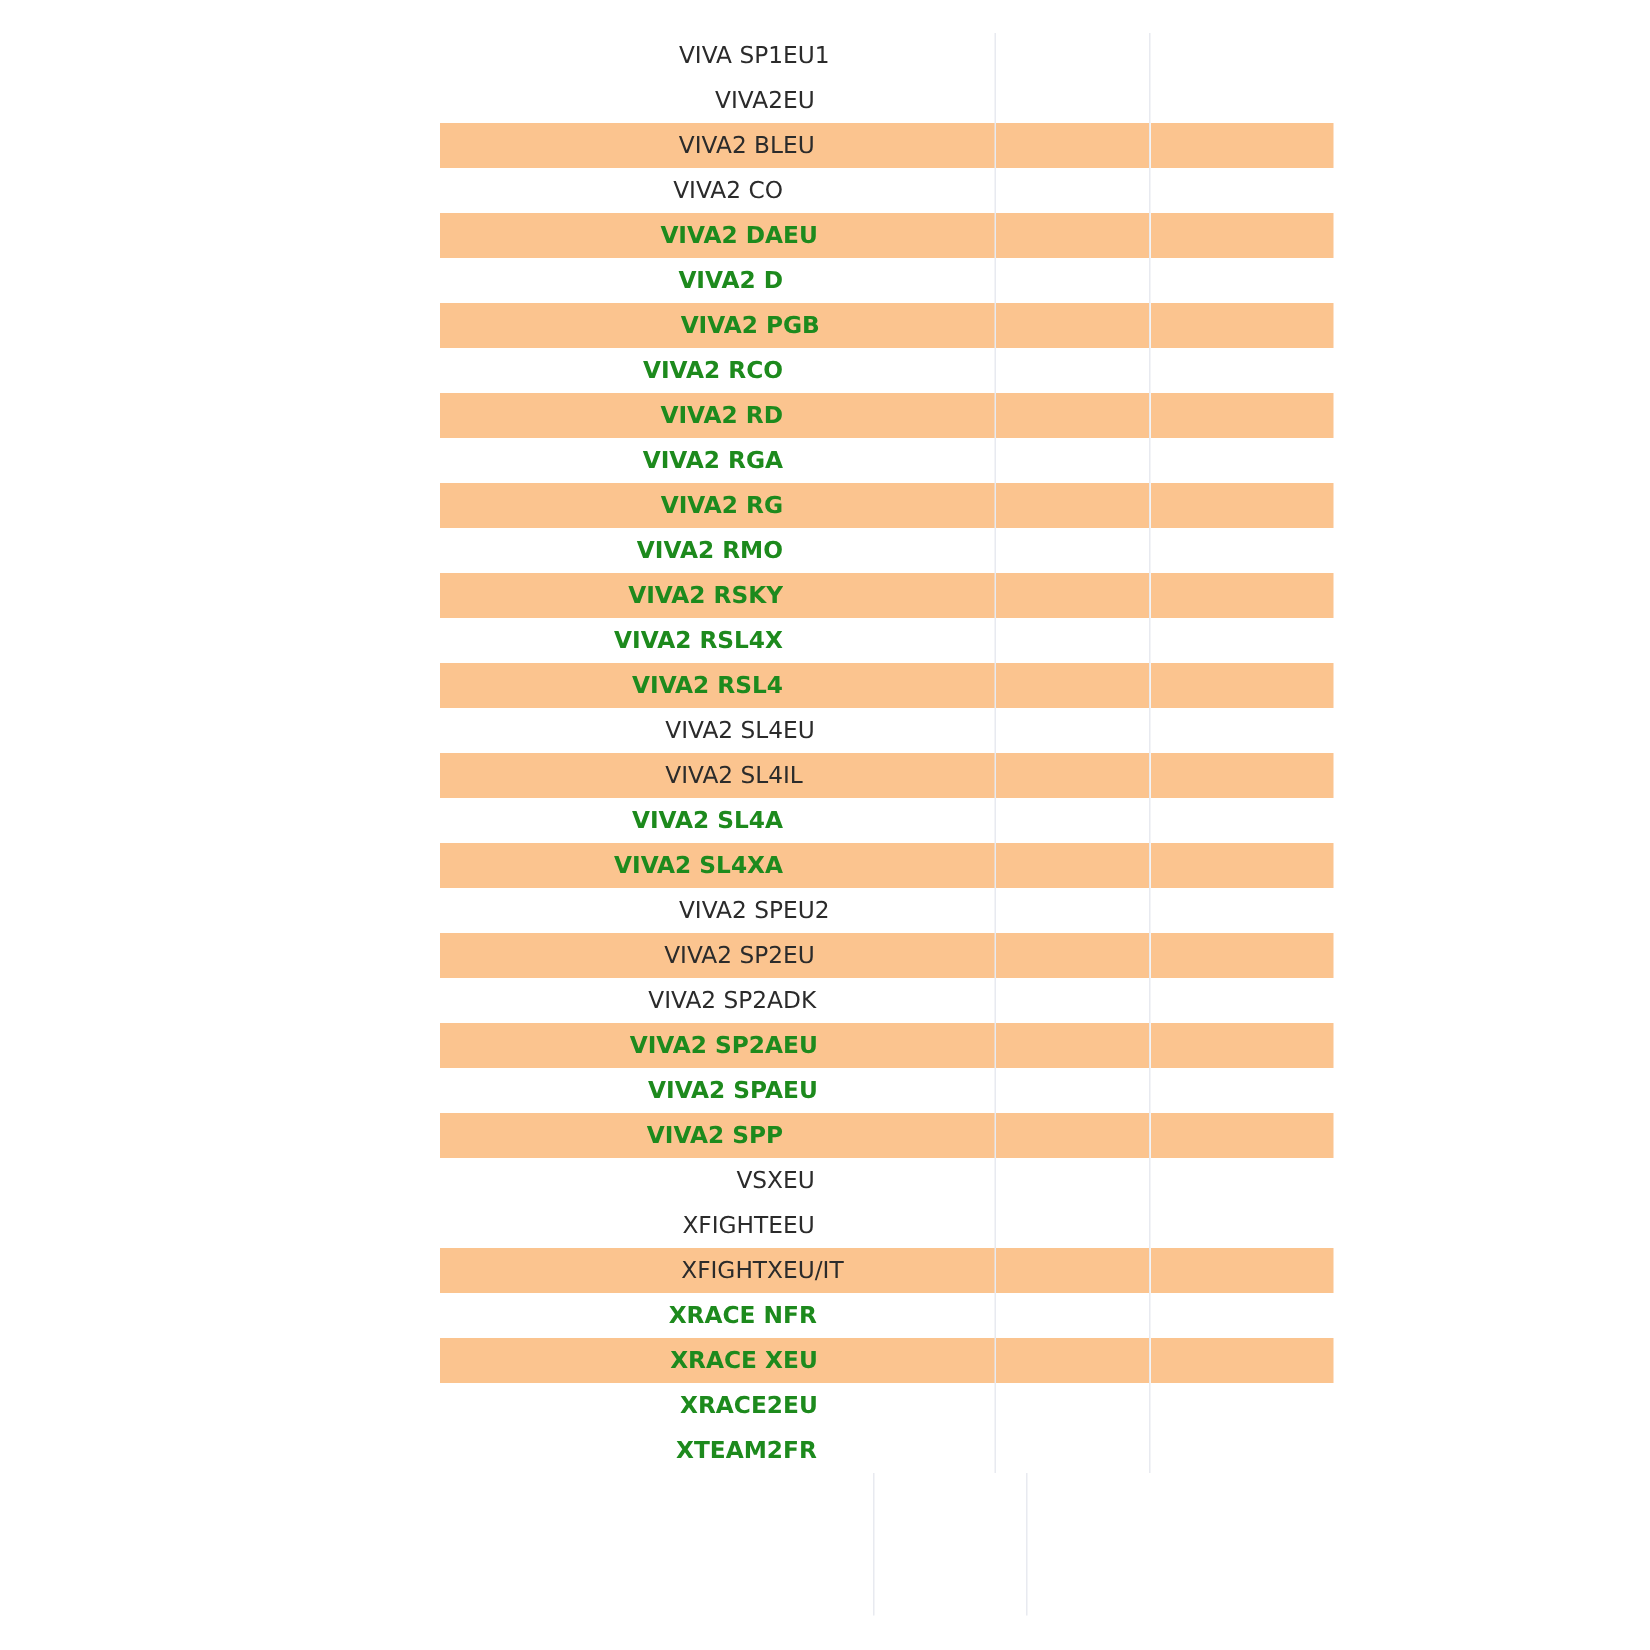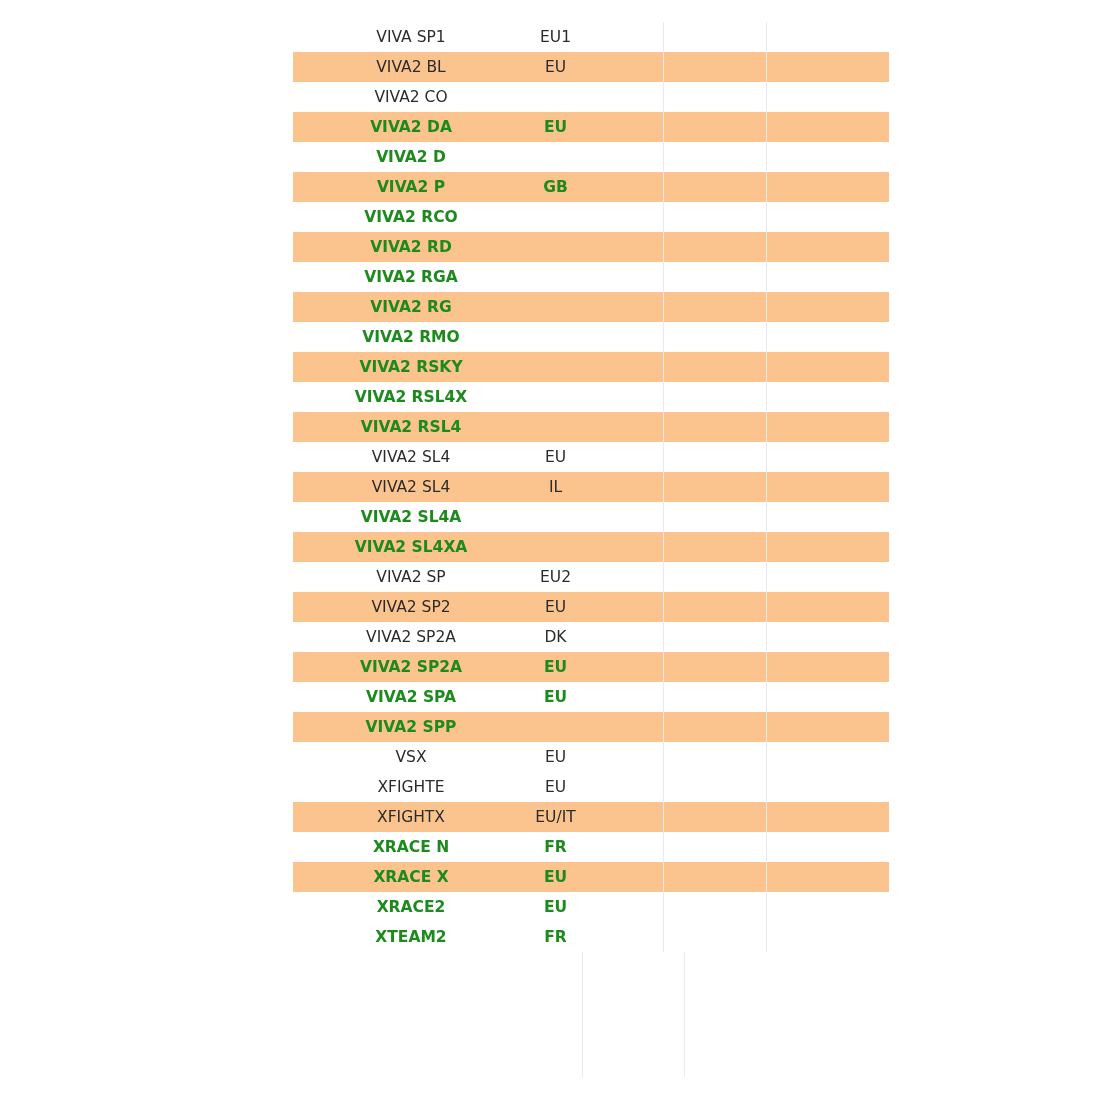--- a/index.html
+++ b/index.html
@@ -36,22 +36,22 @@
     margin: 0;
     height: 30px;
     line-height: 30px;
     font-size: 15.5px;
     vertical-align: middle;
     white-space: nowrap;
     overflow: hidden;
   }
 
   
-  .col-name  { width: 222px; padding-left: 7px !important; text-align: center; }
-  .col-code  { width: 67px;  text-align: center; padding-right: 74px !important; }
+  .col-name  { width: 222px; padding-left: 7px !important; text-align: right; }
+  .col-code  { width: 67px;  text-align: left; padding-right: 74px !important; }
   .col-c     { width: 102px; }
   .col-d     { width: 122px; }
 
   
   .row-odd  td { background: #ffffff; }
   .row-even td { background: #fbc48f; }
 
   
   .col-c, .col-d {
     border-left: 1px solid #e8eaf0;
@@ -86,20 +86,26 @@
 
 <div id="table-wrap">
   <table class="grid-table">
     <tbody id="table-body">
         <tr class="row-odd">
           <td class="col-name t-plain">VIVA SP1</td>
           <td class="col-code t-plain">EU1</td>
           <td class="col-c t-plain"></td>
           <td class="col-d t-plain"></td>
         </tr>
+        <tr class="row-odd">
+          <td class="col-name t-plain">VIVA2</td>
+          <td class="col-code t-plain">EU</td>
+          <td class="col-c t-plain"></td>
+          <td class="col-d t-plain"></td>
+        </tr>
         <tr class="row-even">
           <td class="col-name t-plain">VIVA2 BL</td>
           <td class="col-code t-plain">EU</td>
           <td class="col-c t-plain"></td>
           <td class="col-d t-plain"></td>
         </tr>
         <tr class="row-odd">
           <td class="col-name t-plain">VIVA2 CO</td>
           <td class="col-code t-plain"></td>
           <td class="col-c t-plain"></td>

